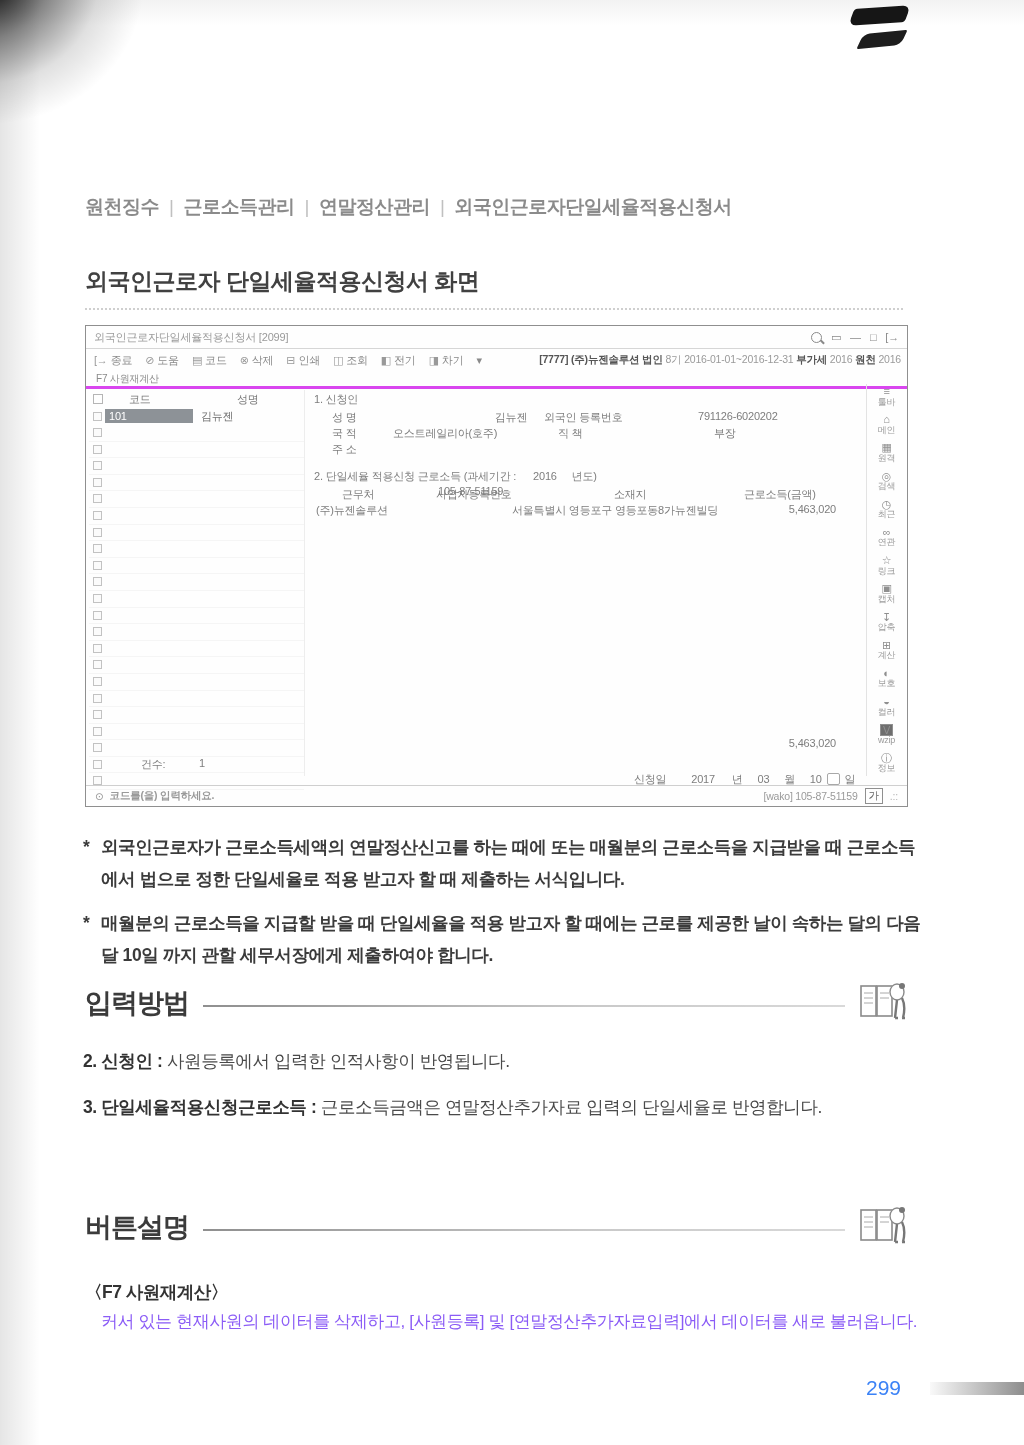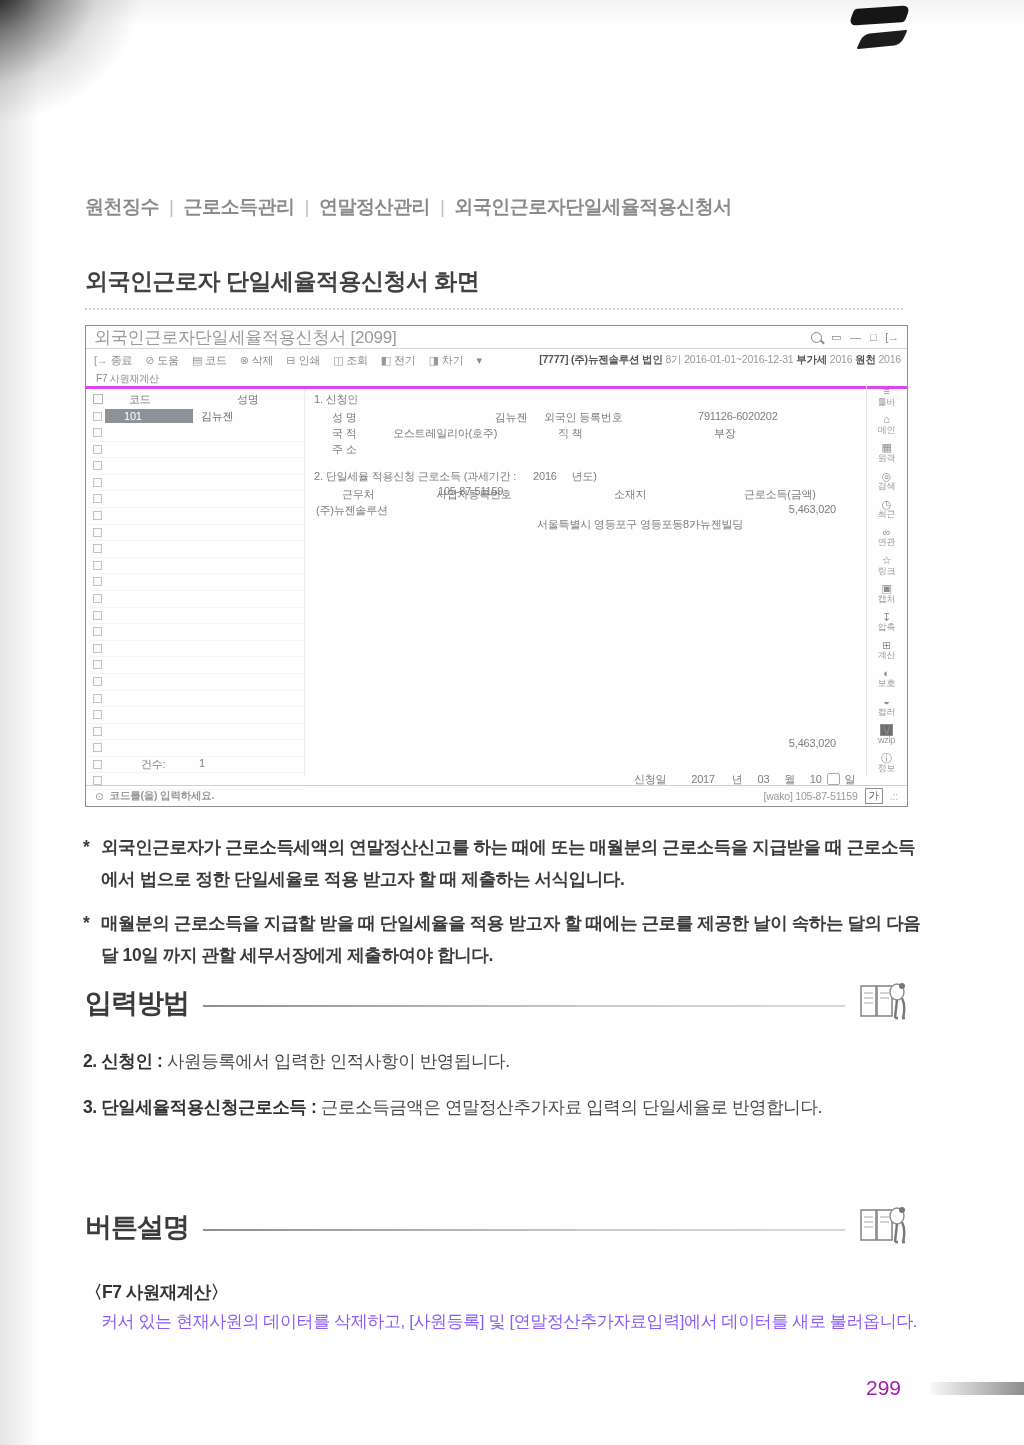--- a/index.html
+++ b/index.html
@@ -38,50 +38,50 @@
   .rule-heading .ht{font-size:27px;font-weight:700;color:#3b3b3b;letter-spacing:-1px;flex:none;}
   .rule-heading .hline{flex:1;height:2px;margin:6px 14px 0 14px;
     background:linear-gradient(to right,#8f8f8f,#c9c9c9 60%,#d9d9d9);}
   .rule-heading .hicon{flex:none;margin-top:-4px;}
 
   .im-list{position:absolute;left:83px;top:1046px;width:845px;font-size:17.5px;line-height:1.75;letter-spacing:-0.4px;}
   .im-item{margin-bottom:15px;padding-left:46px;text-indent:-46px;color:#4a4a4a;}
   .im-item b{color:#333;}
   .bd-sub{position:absolute;left:85px;top:1280px;font-size:17.5px;font-weight:700;color:#333;letter-spacing:-0.5px;}
   .bd-desc{position:absolute;left:101px;top:1310px;width:830px;font-size:17px;color:#8b5cf6;letter-spacing:-0.4px;}
-  .page-num{position:absolute;left:866px;top:1376px;font-size:21px;color:#a21caf;}
+  .page-num{position:absolute;left:866px;top:1376px;font-size:21px;color:#3b82f6;}
 
   
   .shot{position:absolute;left:85px;top:325px;width:821px;height:480px;
     border:1px solid #8f8f8f;background:#fefefe;font-size:11px;color:#7d7d7d;}
   .shot *{letter-spacing:-0.2px;}
   .titlebar{position:absolute;left:0;top:0;width:100%;height:23px;border-bottom:1px solid #d6d6d6;
     display:flex;align-items:center;padding:0 8px;box-sizing:border-box;color:#9a9a9a;}
-  .titlebar .wt{flex:1;font-size:17px;}
+  .titlebar .wt{flex:1;font-size:11px;}
   .wc{display:flex;gap:9px;color:#8a8a8a;font-size:11px;align-items:center;}
   .mag{position:relative;width:9px;height:9px;border:1.4px solid #8a8a8a;border-radius:50%;display:inline-block;}
   .mag::after{content:"";position:absolute;left:8px;top:8px;width:5px;height:1.6px;background:#8a8a8a;transform:rotate(45deg);}
   .toolbar{position:absolute;left:0;top:23px;width:100%;height:22px;display:flex;align-items:center;
     padding:0 8px;box-sizing:border-box;gap:13px;color:#8a8a8a;}
   .tbtn{display:flex;align-items:center;gap:3px;font-size:11px;}
   .tbtn .tico{font-size:11px;color:#999;}
   .company{position:absolute;right:6px;top:27px;font-size:10.5px;color:#9a9a9a;white-space:nowrap;}
   .company b{color:#555;font-weight:700;}
   .f7row{position:absolute;left:0;top:45px;width:100%;height:18px;border-bottom:3px solid #d946ef;
     display:flex;align-items:center;padding:0 10px;box-sizing:border-box;font-size:10px;color:#8a8a8a;}
 
   
   .grid-head{position:absolute;left:3px;top:66px;width:215px;height:15px;color:#7a7a7a;}
   .gh-code{position:absolute;left:40px;}
   .gh-name{position:absolute;left:148px;}
   .hd-cb{position:absolute;left:4px;top:2px;width:8px;height:8px;border:1px solid #b5b5b5;}
   .sel-row{position:absolute;left:3px;top:83px;width:215px;height:15px;}
   .sel-row .row-checkbox{position:absolute;left:4px;top:3px;}
   .code-cell{position:absolute;left:16px;top:0;width:88px;height:14px;background:#8d9297;color:#fff;
-    padding-left:19px;box-sizing:border-box;line-height:14px;}
+    padding-left:4px;box-sizing:border-box;line-height:14px;}
   .name-cell{position:absolute;left:112px;top:0;color:#6f6f6f;line-height:14px;}
   .grid-empty{position:absolute;left:3px;top:99px;width:215px;}
   .grid-row-empty{position:relative;height:15.6px;border-bottom:1px solid rgba(0,0,0,0.035);}
   .row-checkbox{display:inline-block;width:7px;height:7px;border:1px solid #c2c2c2;background:#fbfbfb;}
   .grid-row-empty .row-checkbox{position:absolute;left:4px;top:3px;}
   .grid-vline{position:absolute;left:218px;top:64px;height:386px;border-left:1px solid #ededed;}
 
   
   .fl{position:absolute;white-space:nowrap;color:#7d7d7d;}
   .num-right{text-align:right;width:110px;}
@@ -278,21 +278,21 @@
       <span>2. 단일세율 적용신청 근로소득 (과세기간 :</span>
       <span style="margin-left:14px;">2016</span>
       <span style="margin-left:12px;">년도)</span>
     </div>
     <div class="fl" style="left:256px;top:161px;">근무처</div>
     <div class="fl" style="left:350px;top:161px;">사업자등록번호</div>
     <div class="fl" style="left:528px;top:161px;">소재지</div>
     <div class="fl" style="left:658px;top:161px;">근로소득(금액)</div>
     <div class="fl" style="left:230px;top:177px;">(주)뉴젠솔루션</div>
     <div class="fl" style="left:352px;top:159px;">105-87-51159</div>
-    <div class="fl" style="left:451px;top:177px;margin-top:14px;">서울특별시 영등포구 영등포동8가뉴젠빌딩</div>
+    <div class="fl" style="left:426px;top:177px;">서울특별시 영등포구 영등포동8가뉴젠빌딩</div>
     <div class="fl num-right" style="left:640px;top:177px;">5,463,020</div>
 
     <div class="fl num-right" style="left:640px;top:411px;">5,463,020</div>
 
     <div class="fl" style="left:55px;top:431px;">건수:</div>
     <div class="fl" style="left:113px;top:431px;">1</div>
 
     <div class="fl" style="left:548px;top:446px;">
       <span>신청일</span>
       <span style="margin-left:22px;">2017</span>

